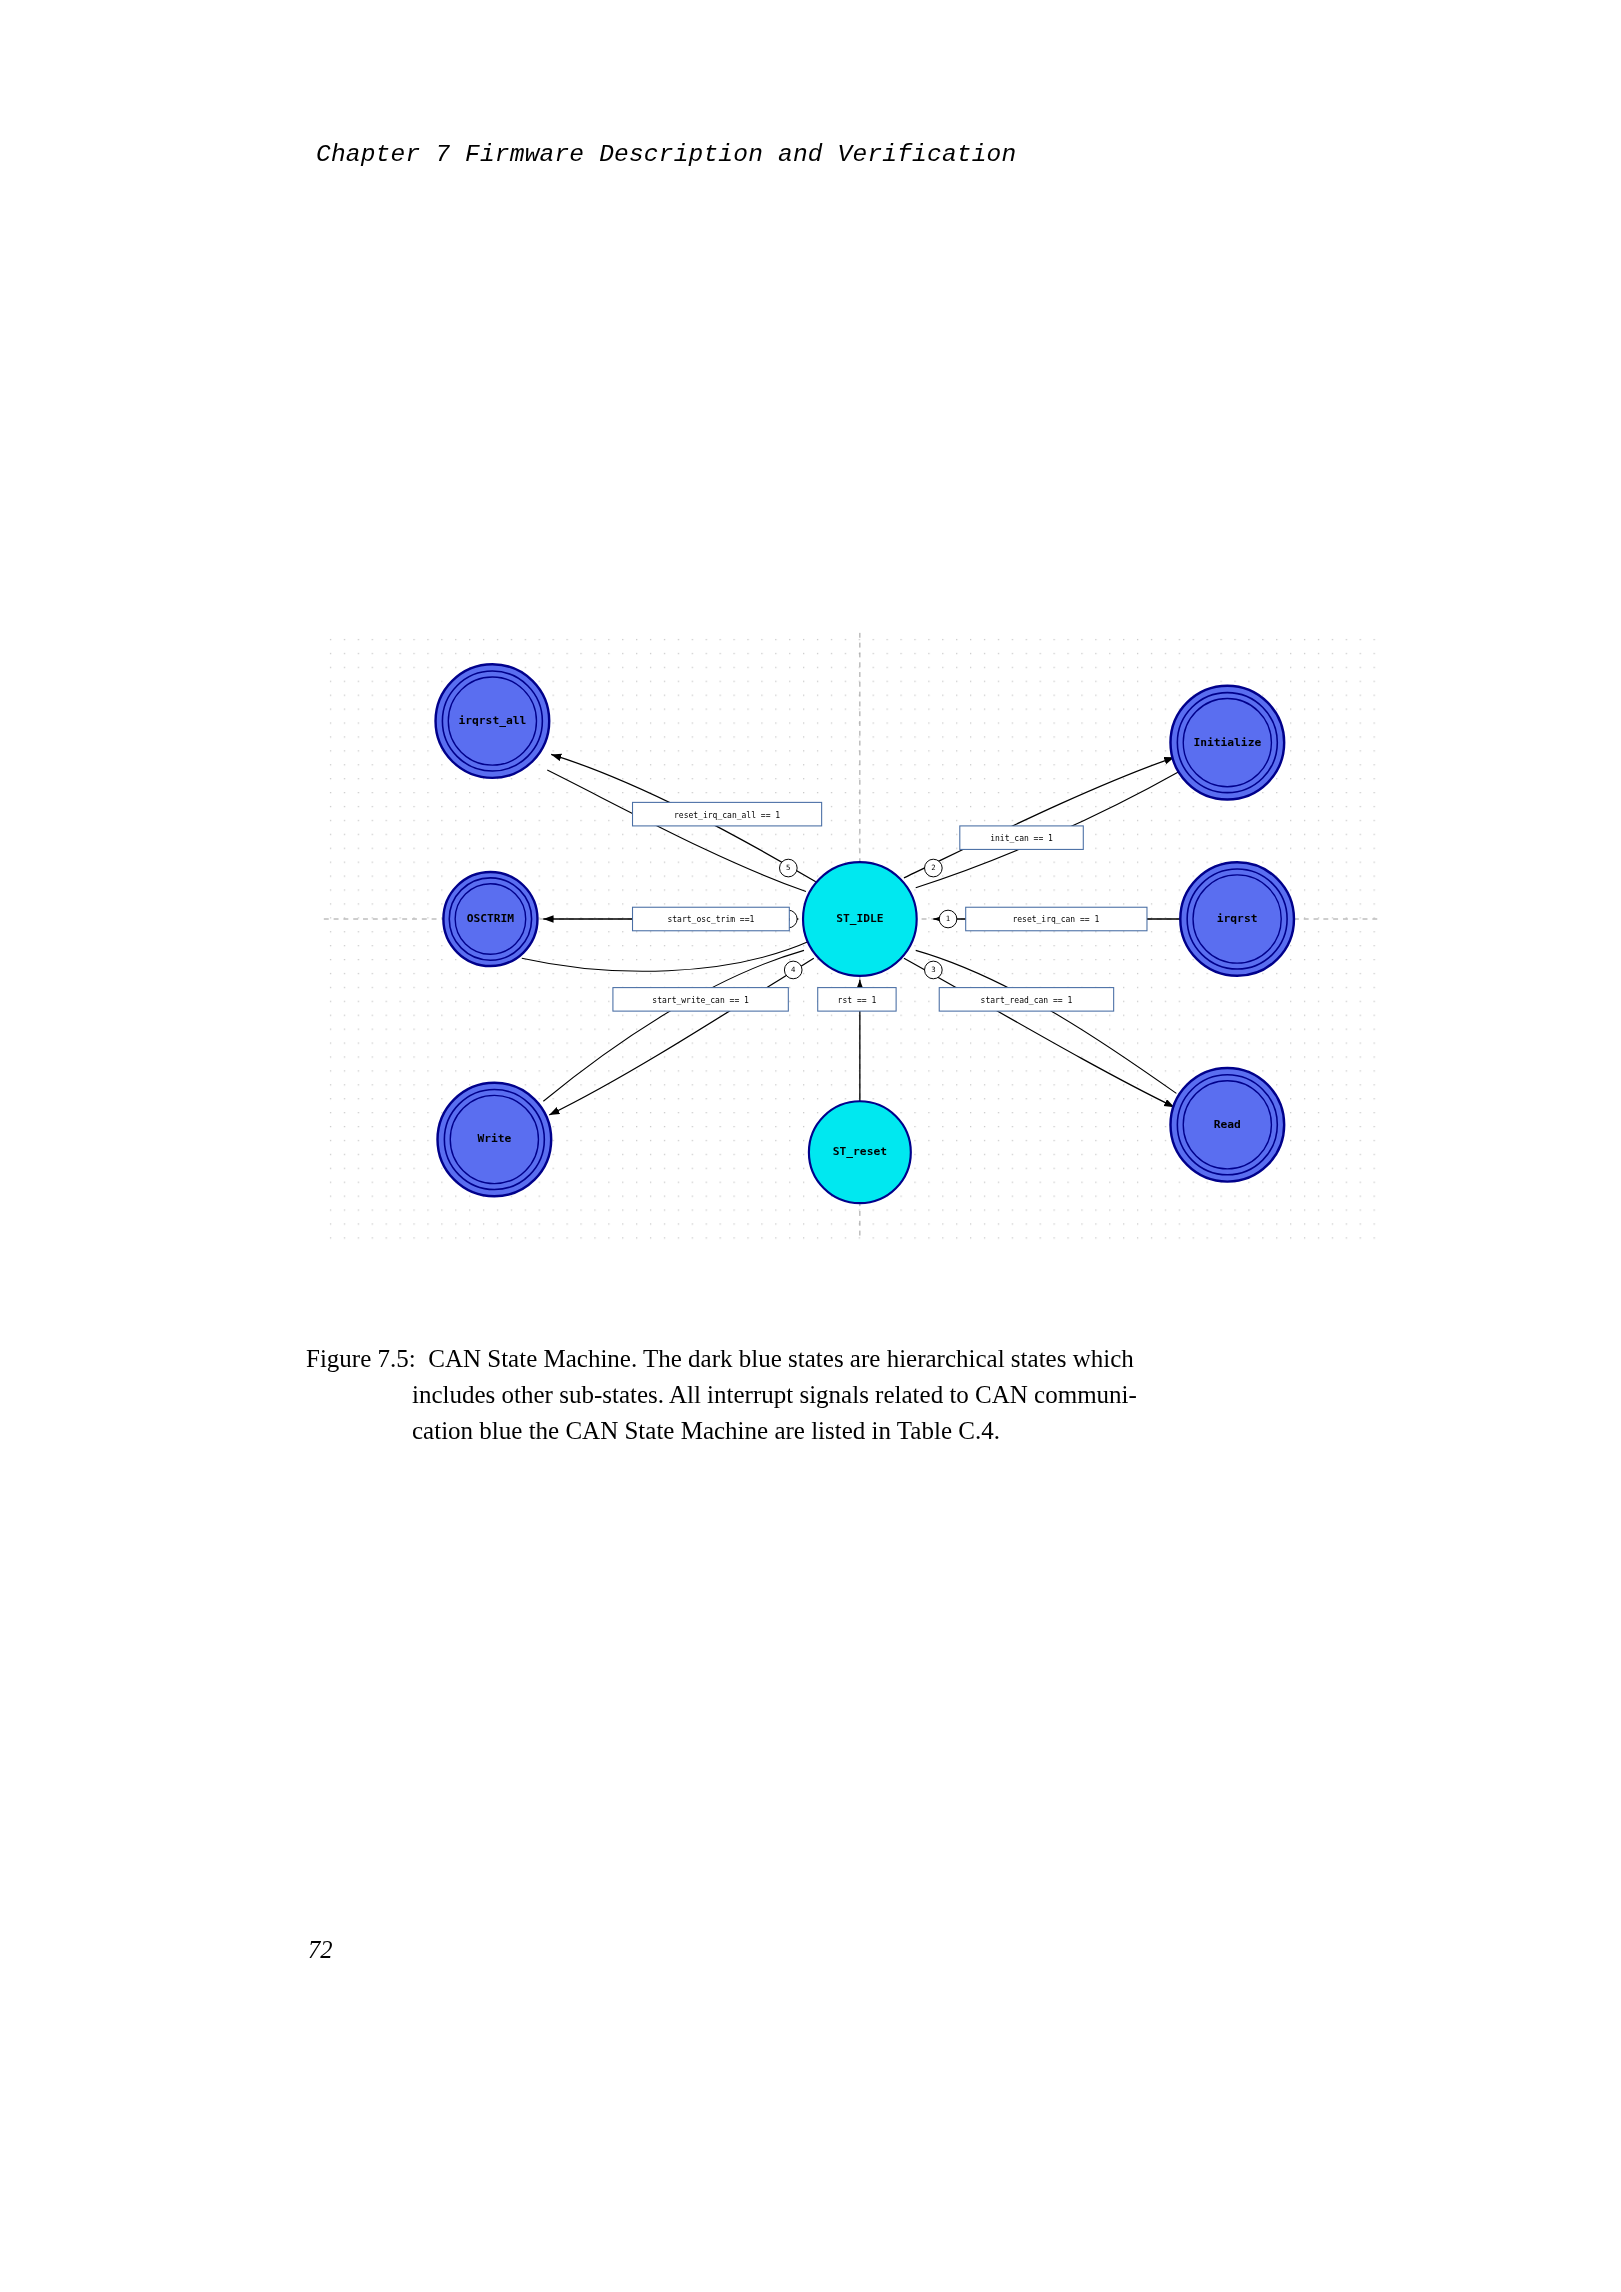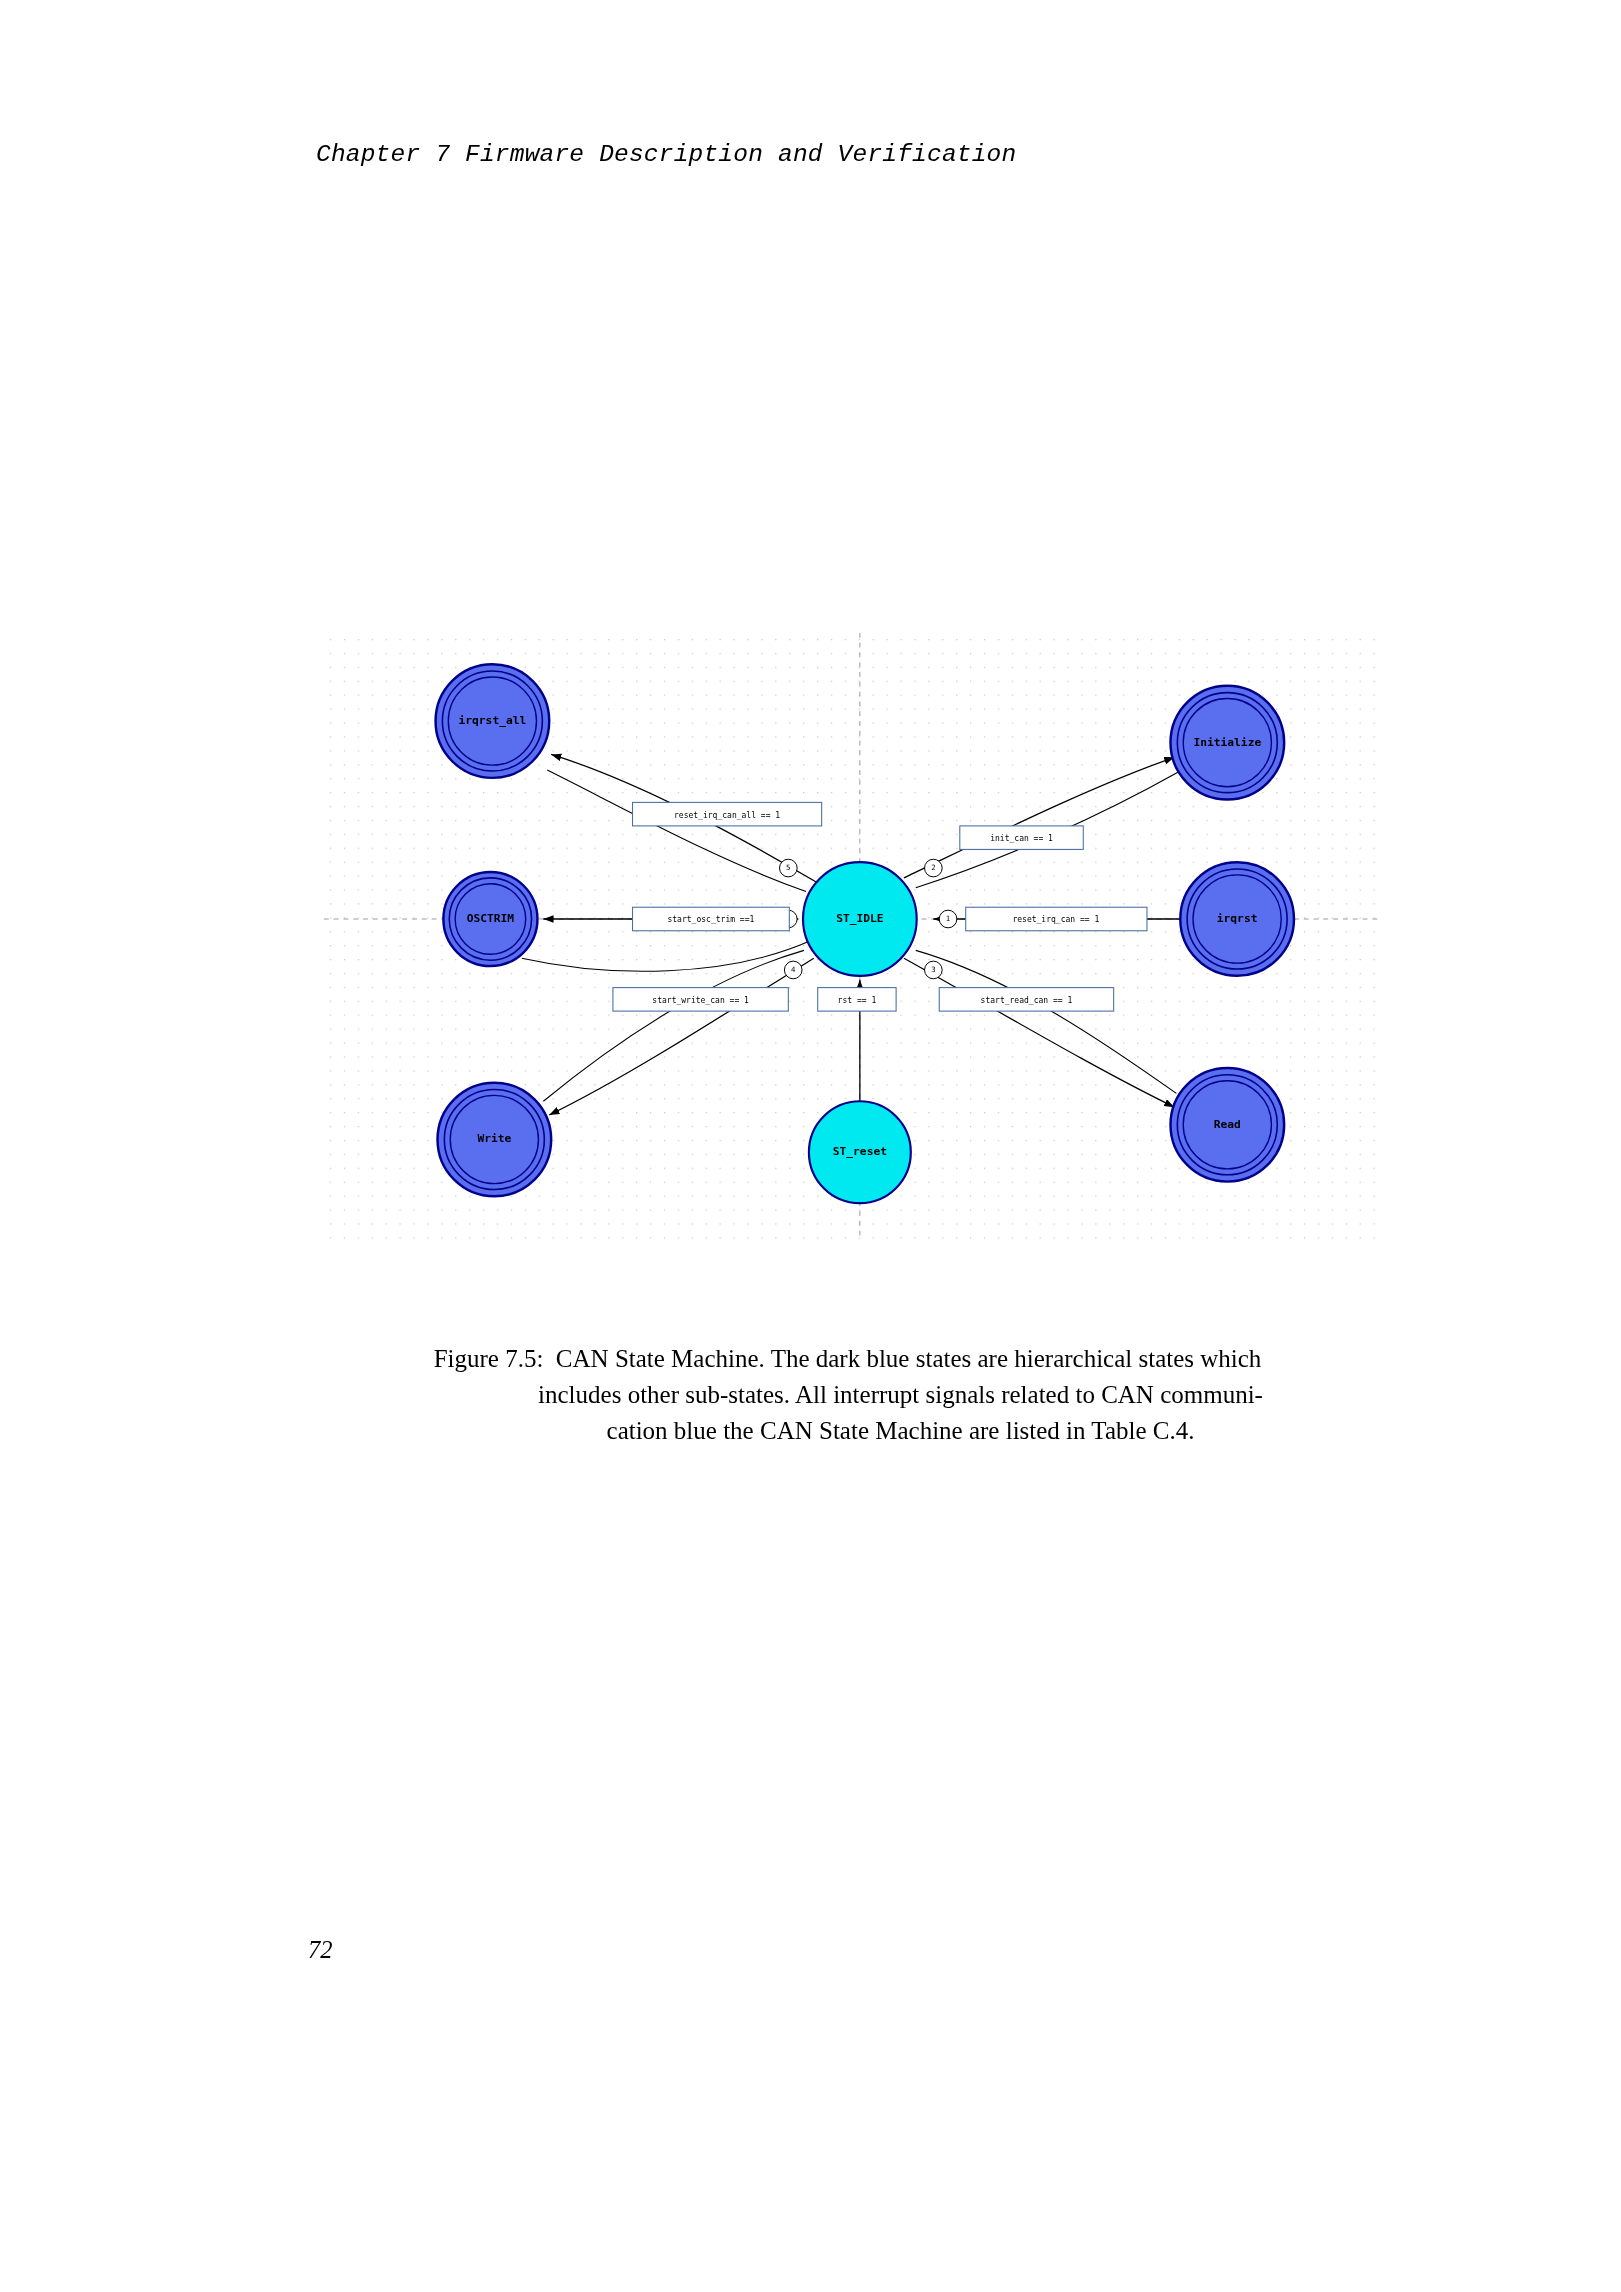--- a/index.html
+++ b/index.html
@@ -50,21 +50,21 @@
     background: #ffffff;
   }
 
   .caption {
     position: absolute;
     left: 306px;
     top: 1341px;
     width: 1083px;
     font-size: 25px;
     line-height: 36px;
-    text-align: center;
+    text-align: left;
   }
   .caption .cap-line {
     display: block;
     white-space: nowrap;
   }
   .cap-italic { }
 
   .folio {
     position: absolute;
     left: 308px;

